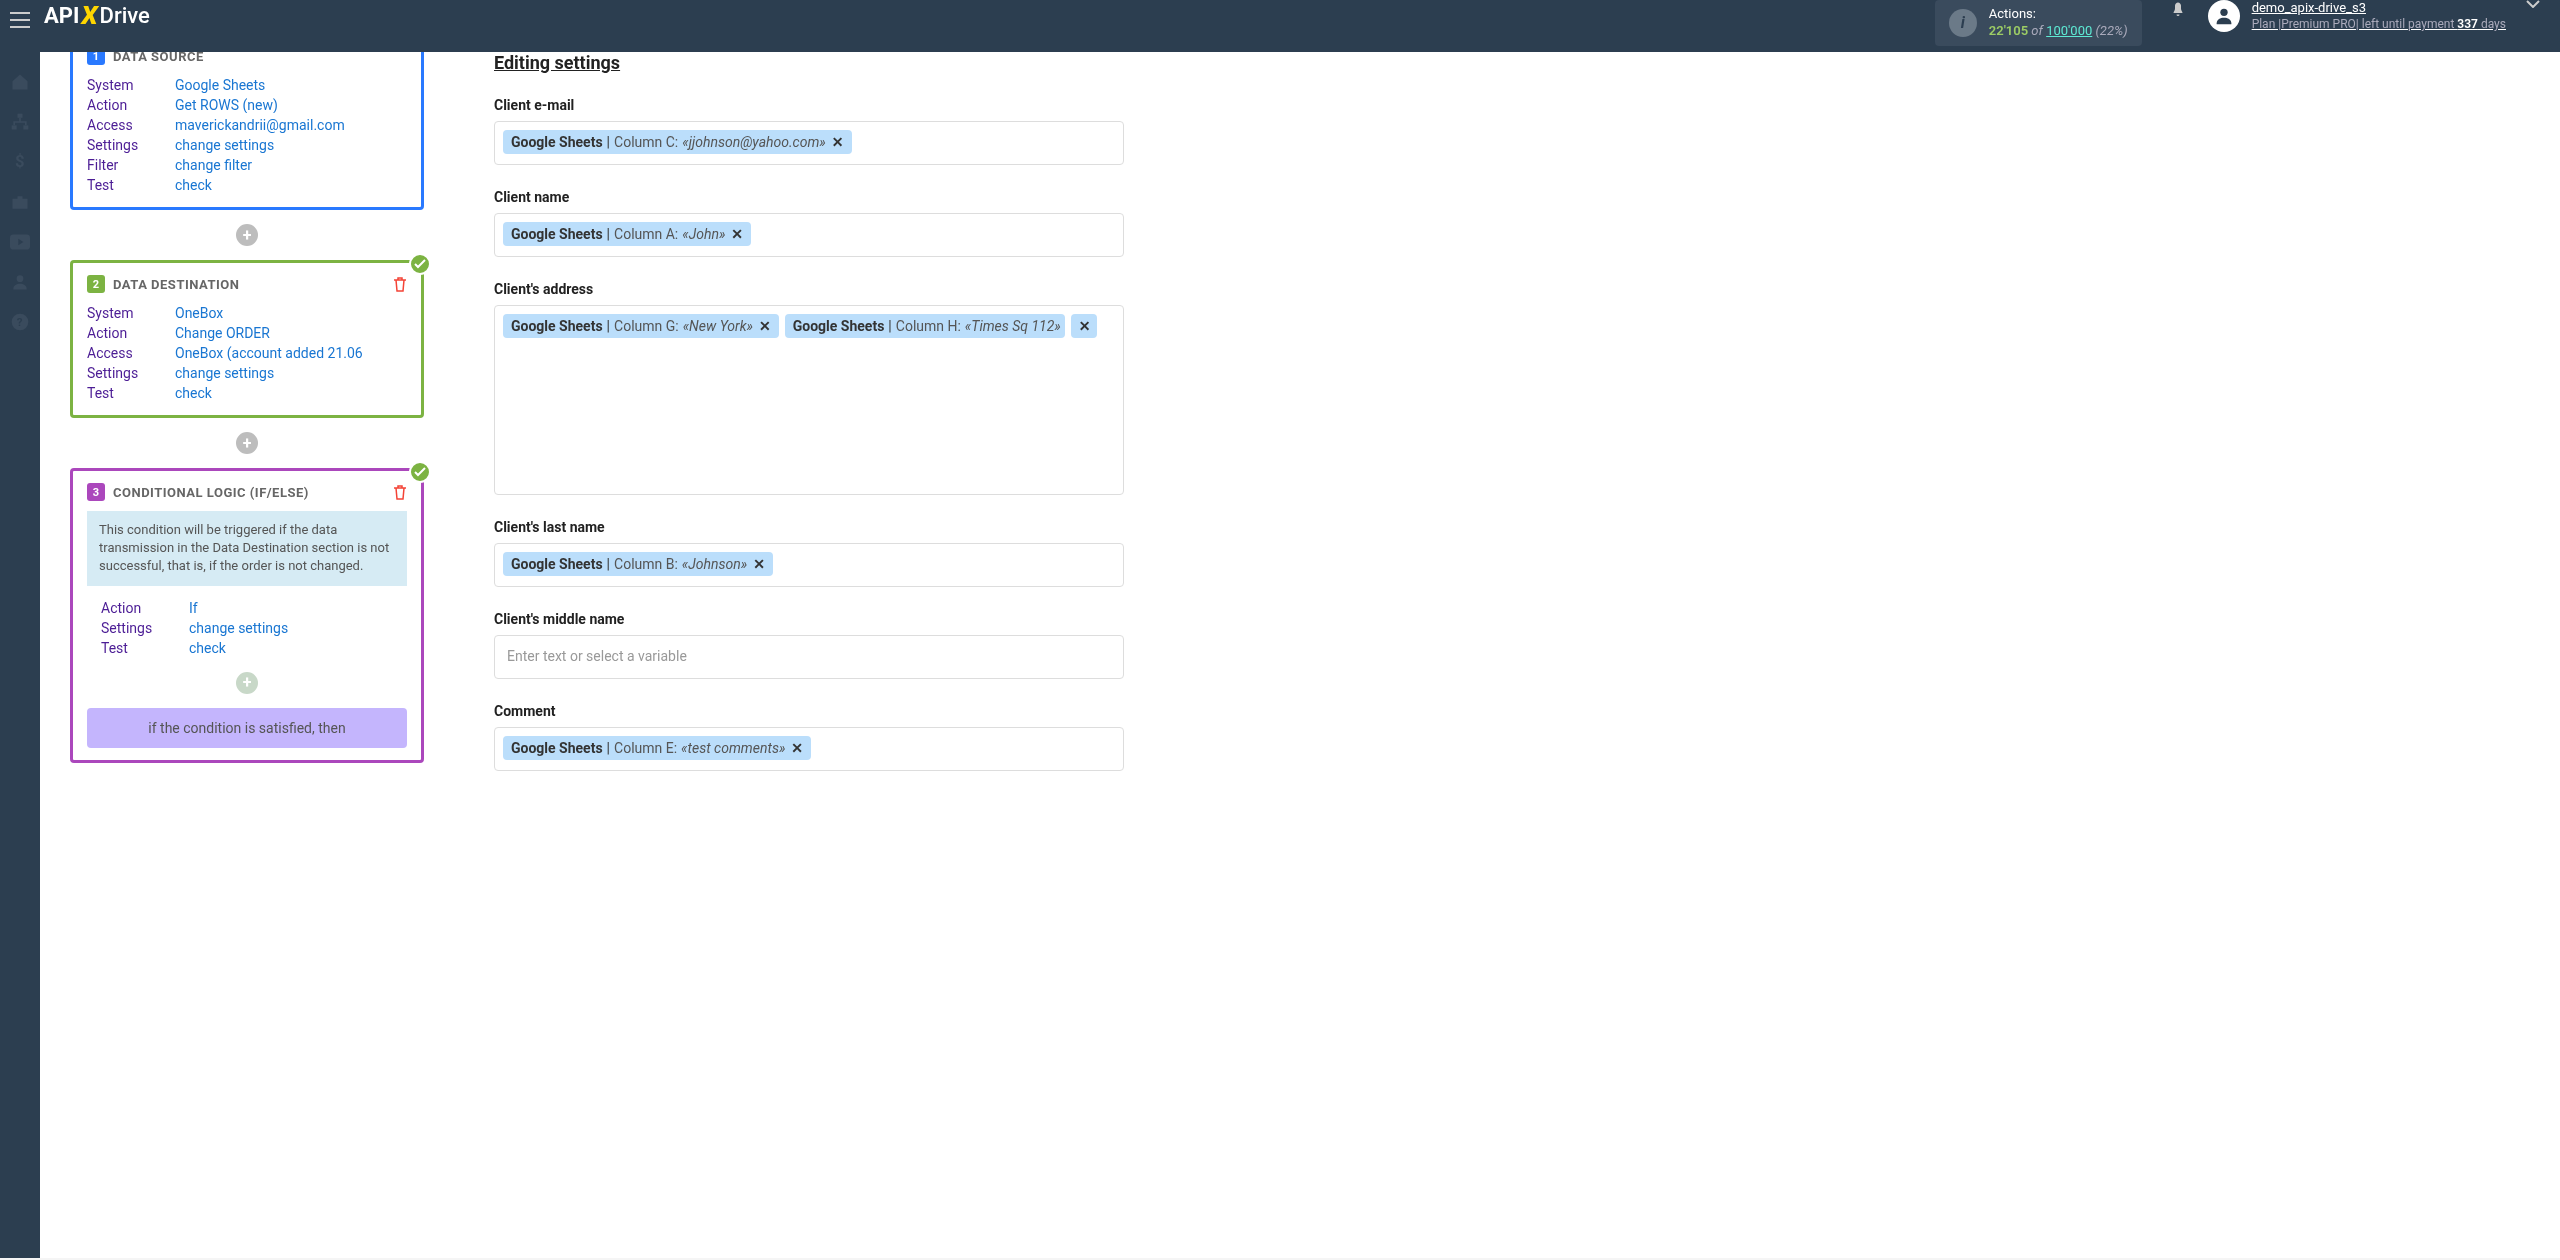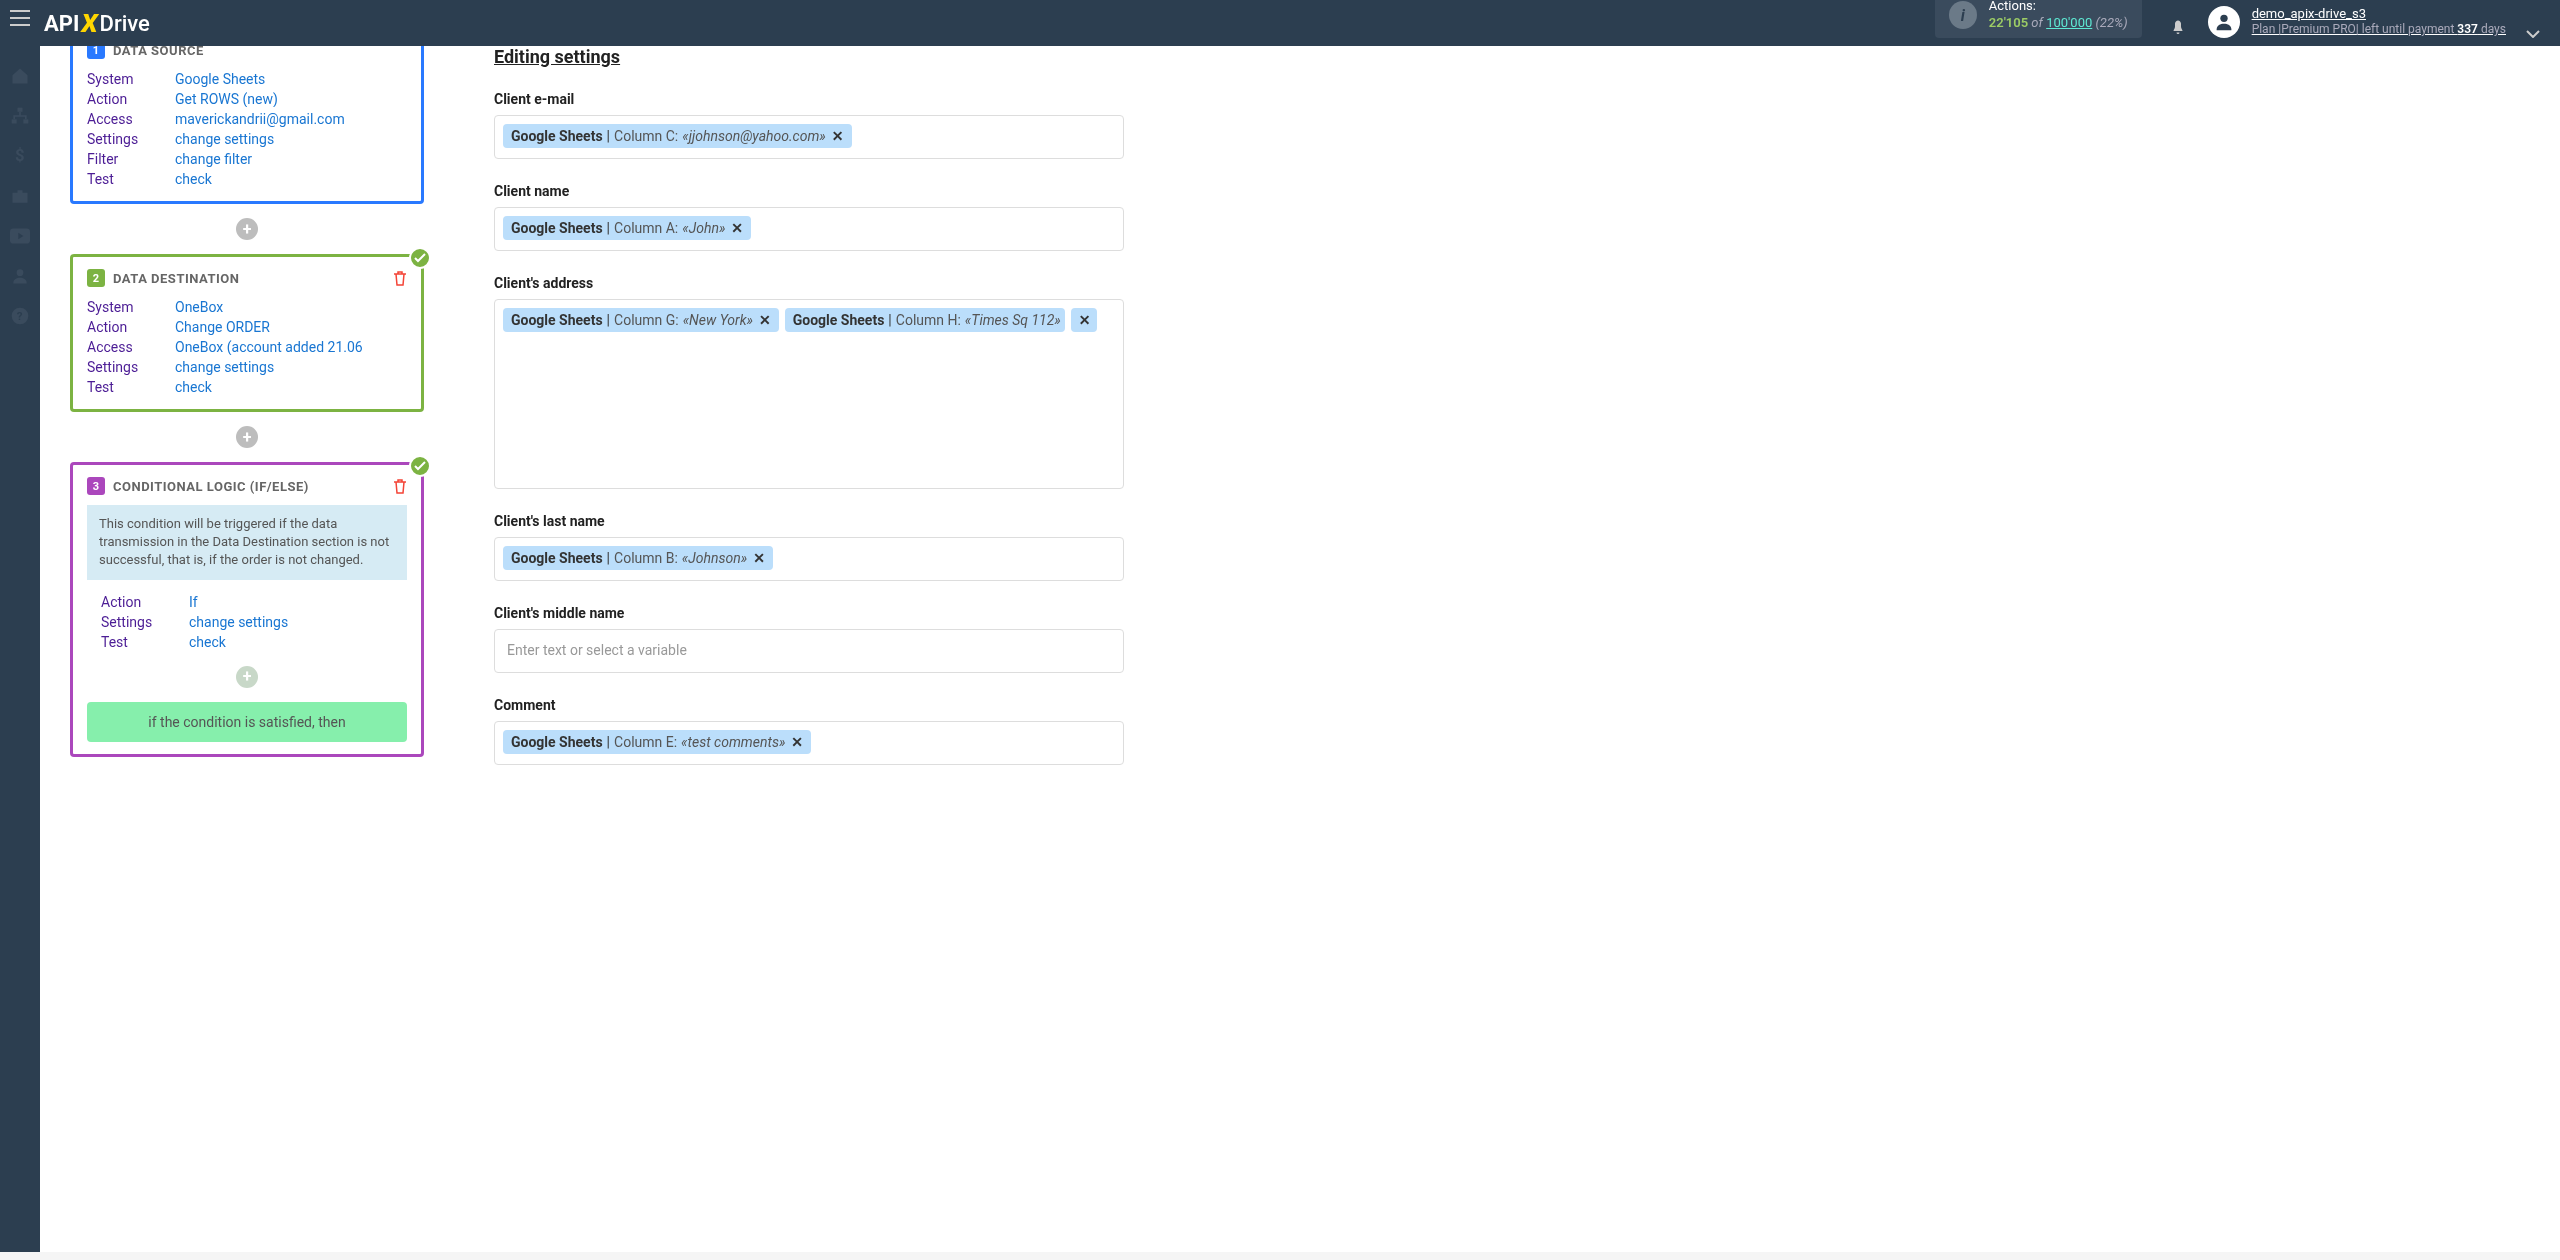--- a/index.html
+++ b/index.html
@@ -1,17 +1,17 @@
 <!DOCTYPE html>
 <html><head>
 <meta charset="utf-8">
 <style>
 * { box-sizing: border-box; margin: 0; padding: 0; }
 body { font-family: -apple-system, BlinkMacSystemFont, "Segoe UI", Roboto, Arial, sans-serif; background: #f5f5f5; color: #333; font-size: 14px; }
-.header { background: #2c3e50; height: 46px; display: flex; align-items: flex-end; padding: 0 20px 8px 0; color: #fff; }
+.header { background: #2c3e50; height: 52px; display: flex; align-items: flex-start; padding: 0 20px 8px 0; color: #fff; }
 .menu-btn { width: 40px; height: 40px; display: flex; align-items: center; justify-content: center; cursor: pointer; color: #ccc; }
 .logo { font-size: 22px; font-weight: 700; display: flex; align-items: center; gap: 2px; margin-left: 4px; }
 .logo .api { color: #fff; }
 .logo .x { color: #ffd600; font-weight: 900; font-style: italic; font-size: 26px; }
 .logo .drive { color: #fff; font-weight: 500; }
 .header-spacer { flex: 1; }
 .actions-box { background: #3a4b5d; border-radius: 4px; padding: 6px 14px; display: flex; align-items: center; gap: 12px; margin-right: 18px; }
 .actions-info-icon { width: 28px; height: 28px; background: #6b7a88; border-radius: 50%; display: flex; align-items: center; justify-content: center; color: #2c3e50; font-weight: bold; font-style: italic; font-size: 16px; }
 .actions-text { font-size: 13px; line-height: 1.3; }
 .actions-count { color: #9ccc65; font-weight: 600; }
@@ -47,21 +47,21 @@
 .step-purple { background: #ab47bc; }
 .card-title { font-weight: 700; color: #666; font-size: 13px; letter-spacing: 0.5px; }
 .card-del { margin-left: auto; color: #f44336; cursor: pointer; }
 .card-check { position: absolute; top: -10px; right: -10px; width: 22px; height: 22px; background: #7cb342; border-radius: 50%; border: 2px solid #fff; display: flex; align-items: center; justify-content: center; }
 .card-row { display: flex; padding: 2px 0; font-size: 14px; }
 .card-label { width: 88px; color: #4c1d95; }
 .card-link { color: #1976d2; cursor: pointer; overflow: hidden; white-space: nowrap; text-overflow: ellipsis; flex: 1; }
 .add-btn { width: 22px; height: 22px; background: #bdbdbd; border-radius: 50%; margin: 14px auto; display: flex; align-items: center; justify-content: center; color: #fff; cursor: pointer; font-size: 16px; font-weight: bold; }
 .add-btn.small { background: #c8d8c8; }
 .info-box { background: #d6ebf4; border-radius: 0; padding: 10px 12px; font-size: 13px; color: #555; margin-bottom: 12px; line-height: 1.4; }
-.cond-box { background: #86efac; border-radius: 4px; padding: 12px; text-align: center; color: #555; font-size: 14px; margin-top: 8px; }
+.cond-box { background: #c4b5fd; border-radius: 4px; padding: 12px; text-align: center; color: #555; font-size: 14px; margin-top: 8px; }
 
 .section-title { font-weight: 700; font-size: 18px; text-decoration: underline; margin-bottom: 24px; color: #222; }
 .field-label { font-weight: 700; font-size: 14px; margin-bottom: 8px; color: #222; }
 .field-box { border: 1px solid #ddd; border-radius: 4px; padding: 8px; min-height: 44px; margin-bottom: 24px; display: flex; flex-wrap: wrap; gap: 6px; align-items: flex-start; align-content: flex-start; }
 .field-box.tall { min-height: 190px; }
 .tag { background: #bbdefb; border-radius: 4px; padding: 4px 8px; font-size: 14px; display: inline-flex; align-items: center; gap: 4px; color: #333; }
 .tag-src { font-weight: 700; }
 .tag-col { color: #555; }
 .tag-val { font-style: italic; color: #555; }
 .tag-x { cursor: pointer; font-weight: bold; margin-left: 2px; color: #333; }

